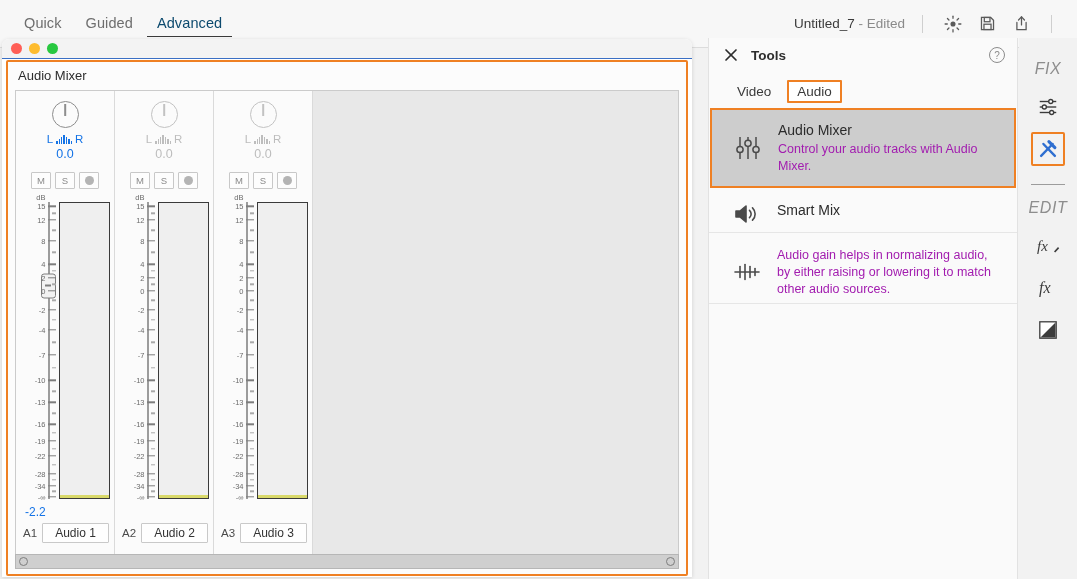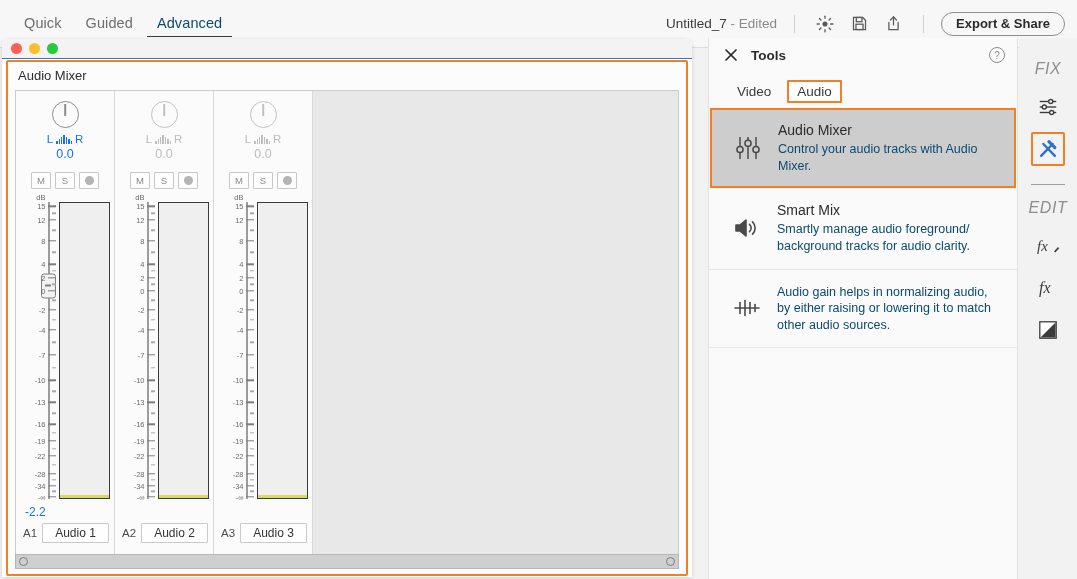--- a/index.html
+++ b/index.html
@@ -170,34 +170,34 @@
     border: 1.2px solid #8c8c8c; color: #8c8c8c; font-size: 10px;
     display: flex; align-items: center; justify-content: center; cursor: pointer;
   }
   #tabrow { display: flex; align-items: center; padding-left: 18px; margin-top: 2px; height: 34px; gap: 6px; }
   .tab {
     font-size: 13.5px; color: #3a3a3a; padding: 4px 10px; cursor: pointer; border-radius: 1px;
   }
   .tab.sel { background: #fff; border: 2.2px solid #ef8023; padding: 2px 8px; }
 
   .toolcard {
-    display: flex; align-items: flex-start; padding: 14px 14px 14px 16px;
+    display: flex; align-items: flex-start; padding: 14px 14px 6px 16px;
     border-bottom: 1px solid #e6e6e6; cursor: pointer; background: #fafafa;
   }
   .toolcard.sel {
     background: #cdcdcd; border: 2.2px solid #ef8023; margin: 0 1px;
     padding: 12px 12px 12px 14px;
   }
   .cardicon {
     width: 44px; min-width: 44px; display: flex; align-items: center; justify-content: center;
     color: #4a4a4a; align-self: center;
   }
   .cardtext { padding-left: 8px; }
   .cardtitle { font-size: 14px; color: #2b2b2b; margin-bottom: 3px; }
-  .carddesc { font-size: 12.5px; color: #0c4a6e; line-height: 1.33; }
+  .carddesc { font-size: 12.5px; color: #a21caf; line-height: 1.33; }
 
   
   #rail {
     position: absolute; left: 1019px; top: 38px; width: 58px; height: 541px;
     background: #f2f2f2; display: flex; flex-direction: column; align-items: center;
     padding-top: 22px;
   }
   .railLabel { font-size: 16px; color: #8d8d8d; letter-spacing: .6px; margin-bottom: 12px; font-style: italic; }
   .railIcon {
     width: 34px; height: 34px; display: flex; align-items: center; justify-content: center;
@@ -245,21 +245,20 @@
         </svg>
       </div>
       <div class="ticon">
         <svg width="17" height="17" viewBox="0 0 24 24" fill="none" stroke="currentColor" stroke-width="1.8" stroke-linecap="round">
           <path d="M5.5 10.5v10h13v-10"></path>
           <line x1="12" y1="2.5" x2="12" y2="14"></line>
           <polyline points="7.8,7 12,2.6 16.2,7"></polyline>
         </svg>
       </div>
       <div class="vdiv"></div>
-      <div class="exportbtn">Export &amp; Share</div>
     </div>
   </div>
 
   <div id="mixerwin">
     <div id="titlebar">
       <div class="light l-red"></div>
       <div class="light l-yel"></div>
       <div class="light l-grn"></div>
     </div>
 
@@ -586,21 +585,20 @@
     <div class="toolcard">
       <div class="cardicon">
         <svg width="28" height="24" viewBox="0 0 28 24" fill="none" stroke="#4a4a4a" stroke-width="1.6" stroke-linecap="round">
           <path d="M3 9h4l6-5v16l-6-5H3z" fill="#4a4a4a" stroke="#4a4a4a" stroke-linejoin="round"></path>
           <path d="M16.5 8.3a5 5 0 010 7.4"></path>
           <path d="M19.5 5.8a8.6 8.6 0 010 12.4"></path>
         </svg>
       </div>
       <div class="cardtext">
         <div class="cardtitle">Smart Mix</div>
-        <div class="carddesc">Smartly manage audio foreground/ background tracks for audio clarity.</div>
       </div>
     </div>
 
     <div class="toolcard">
       <div class="cardicon">
         <svg width="30" height="20" viewBox="0 0 30 20" stroke="#4a4a4a" stroke-width="1.6" stroke-linecap="round">
           <line x1="3" y1="10" x2="27" y2="10"></line>
           <line x1="8" y1="4.5" x2="8" y2="15.5"></line>
           <line x1="13" y1="2.5" x2="13" y2="17.5"></line>
           <line x1="18" y1="4.5" x2="18" y2="15.5"></line>

